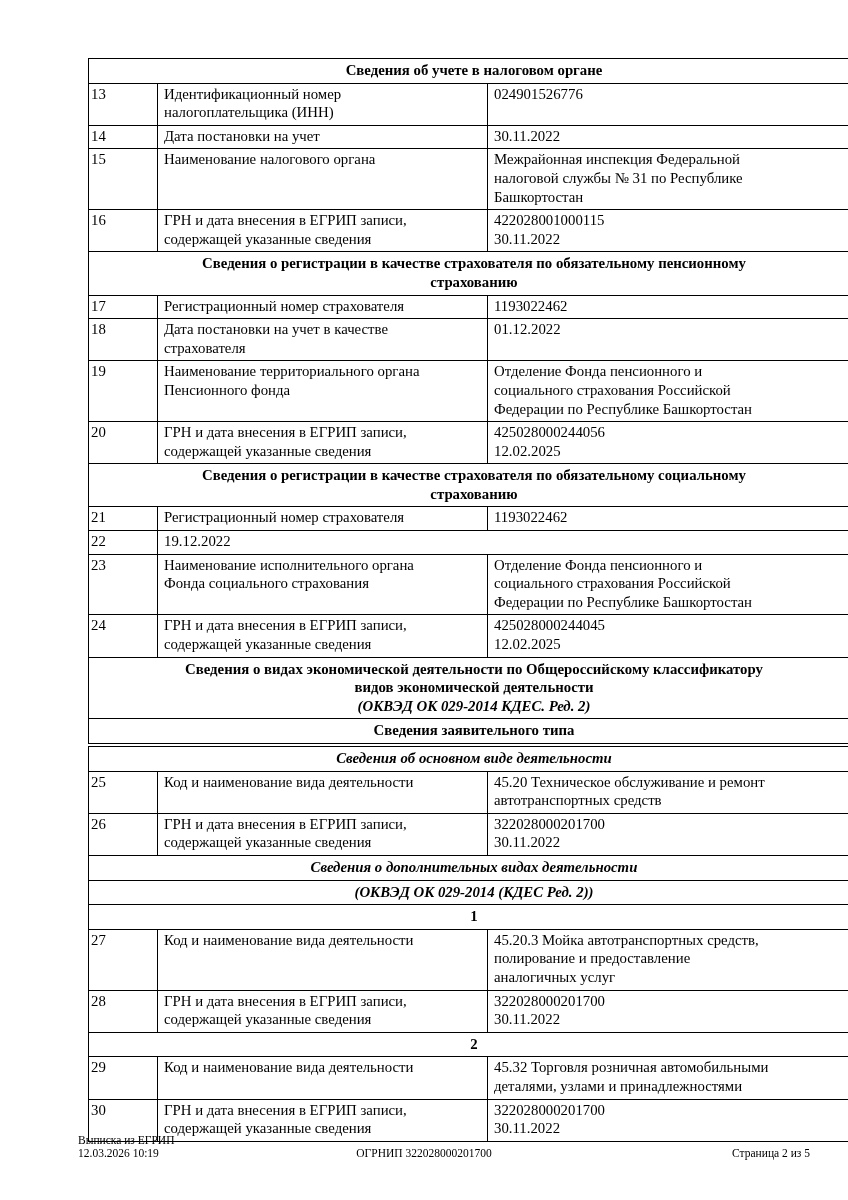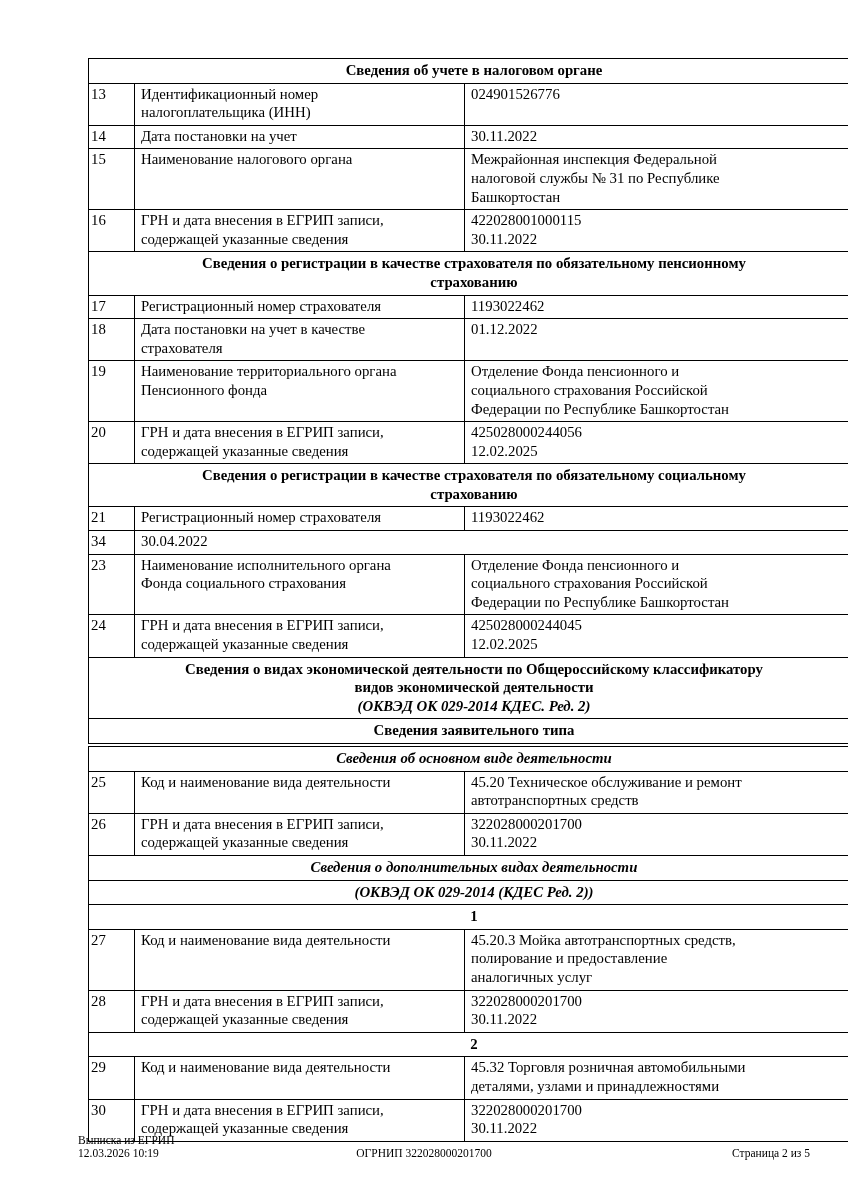--- a/index.html
+++ b/index.html
@@ -33,20 +33,21 @@
     display: grid;
     grid-template-columns: 45px 330px 1fr;
   }
   .c-num {
     padding: 1px 2px 2px 2px;
   }
   .c-label, .c-value {
     border-left: 1.4px solid #000;
     padding: 1px 4px 3px 6px;
     white-space: pre-line;
+    margin-left: 23px;
   }
   .t-section {
     text-align: center;
     padding: 2px 8px 3px 8px;
   }
   .s-line { white-space: pre-line; }
   .st-b  { font-weight: bold; }
   .st-bi { font-weight: bold; font-style: italic; }
   .footer {
     position: absolute;
@@ -128,22 +129,22 @@
         <div class="t-row t-section">
           <div class="s-line st-b">Сведения о регистрации в качестве страхователя по обязательному социальному
 страхованию</div>
         </div>
         <div class="t-row t-data">
     <div class="c-num">21</div>
     <div class="c-label">Регистрационный номер страхователя</div>
     <div class="c-value">1193022462</div>
   </div>
         <div class="t-row t-data">
-    <div class="c-num">34</div>
-    <div class="c-value">30.04.2022</div>
+    <div class="c-num">22</div>
+    <div class="c-value">19.12.2022</div>
   </div>
         <div class="t-row t-data">
     <div class="c-num">23</div>
     <div class="c-label">Наименование исполнительного органа
 Фонда социального страхования</div>
     <div class="c-value">Отделение Фонда пенсионного и
 социального страхования Российской
 Федерации по Республике Башкортостан</div>
   </div>
         <div class="t-row t-data">

